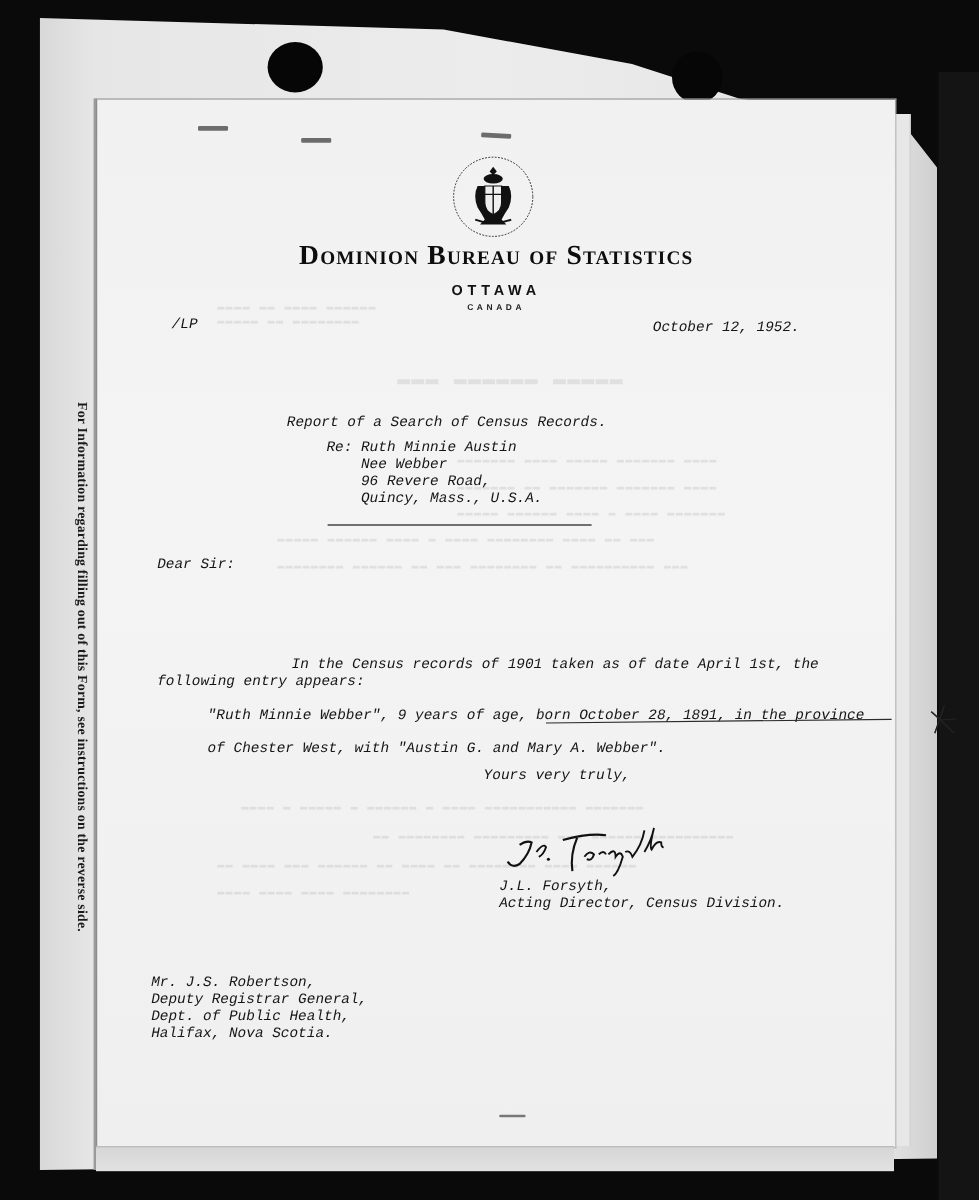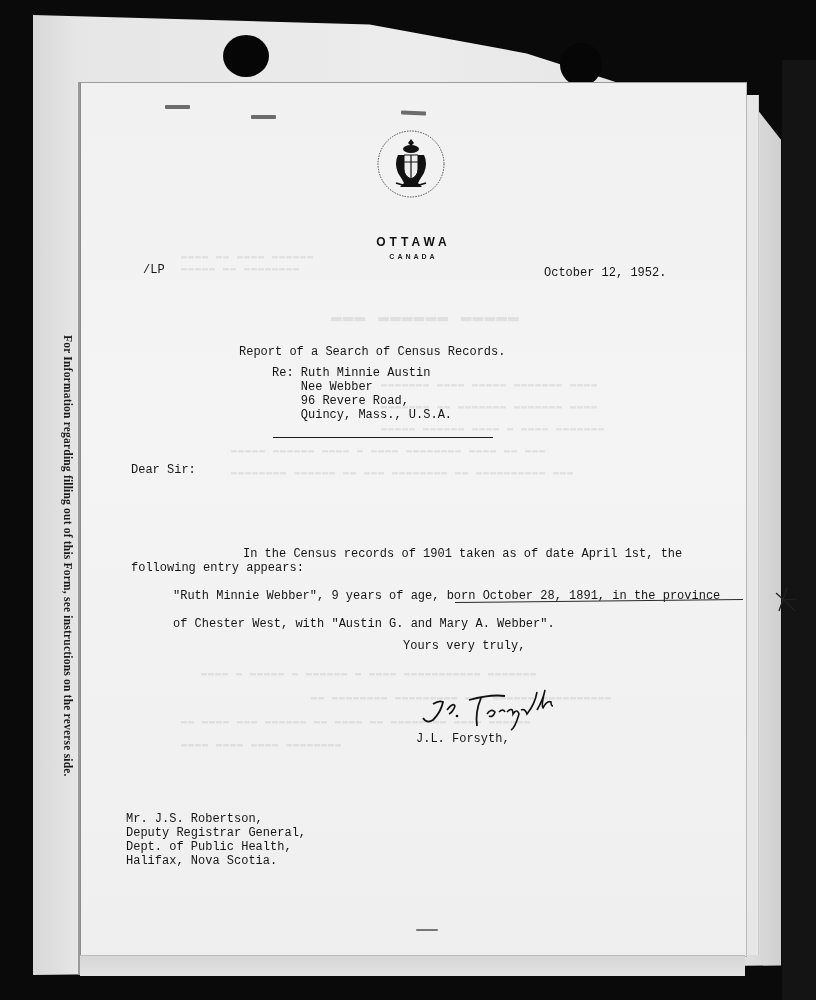--- a/index.html
+++ b/index.html
@@ -63,21 +63,21 @@
     font-family: "Liberation Sans", "DejaVu Sans", sans-serif;
     font-size: 12px; letter-spacing: 4px; color: #111; font-weight: bold;
   }
   .canada {
     position: absolute; left: 0; width: 665px; top: 170px; text-align: center;
     font-family: "Liberation Sans", "DejaVu Sans", sans-serif;
     font-size: 7px; letter-spacing: 3px; color: #222; font-weight: bold;
   }
   .typed {
     position: absolute; color: #151515; font-size: 12px; line-height: 14px;
-    white-space: pre; font-family: "Liberation Mono", "DejaVu Sans Mono", monospace;
+    white-space: pre; font-family: "Liberation Mono", "DejaVu Sans Mono", monospace; font-style: italic;
   }
   .ref { left: 62px; top: 180px; }
   .date { left: 463px; top: 183px; }
   .report-title { left: 158px; top: 262px; }
   .re-block { left: 191px; top: 283px; }
   .re-rule { position: absolute; left: 192px; top: 354px; width: 220px; height: 1px; background: #1a1a1a; }
   .salutation { left: 50px; top: 380px; }
   .para { left: 50px; width: 590px; white-space: normal; }
   .para-1 { top: 408px; }
   .para-2 { top: 464px; }
@@ -132,20 +132,21 @@
   <svg class="crest" viewBox="0 0 74 74">
     <circle cx="37" cy="37" r="33" fill="none" stroke="#222" stroke-width="0.8" stroke-dasharray="1.5 1.2"></circle>
     <path d="M37 12 l3 4 -3 3 -3 -3z" fill="#111"></path>
     <ellipse cx="37" cy="22" rx="8" ry="4" fill="#111"></ellipse>
     <path d="M24 28 q-4 8 0 18 q4 6 6 10 l-4 4 h22 l-4 -4 q2 -4 6 -10 q4 -10 0 -18 z" fill="#111"></path>
     <path d="M30 28 h14 v14 q0 7 -7 10 q-7 -3 -7 -10 z" fill="#eee" stroke="#111" stroke-width="1"></path>
     <path d="M30 35 h14 M37 28 v24" stroke="#111" stroke-width="1.2"></path>
     <path d="M22 56 q15 6 30 0" fill="none" stroke="#111" stroke-width="1.5"></path>
   </svg>
 
+  <div class="bureau-title">Dominion Bureau of Statistics</div>
   <div class="ottawa">OTTAWA</div>
   <div class="canada">CANADA</div>
 
   <div class="typed ref">/LP</div>
   <div class="typed date">October 12, 1952.</div>
 
   <div class="typed report-title">Report of a Search of Census Records.</div>
 
   <div class="typed re-block"><span>Re:</span> <span style="display:inline-block;vertical-align:top;"><span>Ruth Minnie Austin</span><br><span>Nee Webber</span><br><span>96 Revere Road,</span><br><span>Quincy, Mass., U.S.A.</span></span></div>
   <div class="re-rule"></div>
@@ -166,19 +167,20 @@
 
   <svg class="signature" viewBox="0 0 170 45">
     <path d="M22 18 q6 -4 10 -2 q-2 10 -10 18 q-6 4 -10 -2" stroke="#111" stroke-width="1.8" fill="none"></path>
     <path d="M36 24 q6 -8 8 -4 q-2 6 -6 8" stroke="#111" stroke-width="1.6" fill="none"></path>
     <circle cx="46" cy="30" r="1.3" fill="#111"></circle>
     <path d="M58 14 q22 -6 36 -4 M70 12 q-6 14 -4 28" stroke="#111" stroke-width="1.8" fill="none"></path>
     <path d="M76 28 q4 -6 8 -2 q-2 6 -6 4 M88 26 q4 -4 6 0 M96 26 q6 -6 6 2 q4 -6 6 0 q-4 14 -8 16 M110 24 q4 -2 6 4 q8 -10 10 -22 M126 24 q6 -10 8 -20 q-4 16 -2 18 q4 -8 8 -6 q0 4 2 4" stroke="#111" stroke-width="1.6" fill="none"></path>
   </svg>
 
   <div class="typed sig-name">J.L. Forsyth,</div>
+  <div class="typed sig-title">Acting Director, Census Division.</div>
 
   <div class="typed recipient"><span>Mr. J.S. Robertson,</span><br><span>Deputy Registrar General,</span><br><span>Dept. of Public Health,</span><br><span>Halifax, Nova Scotia.</span></div>
 
   <div class="staple" style="left:335px;top:846px;width:22px;height:2px;background:#777;"></div>
 </div>
 
 <div class="bottom-tab"></div>
 
 </body></html>

